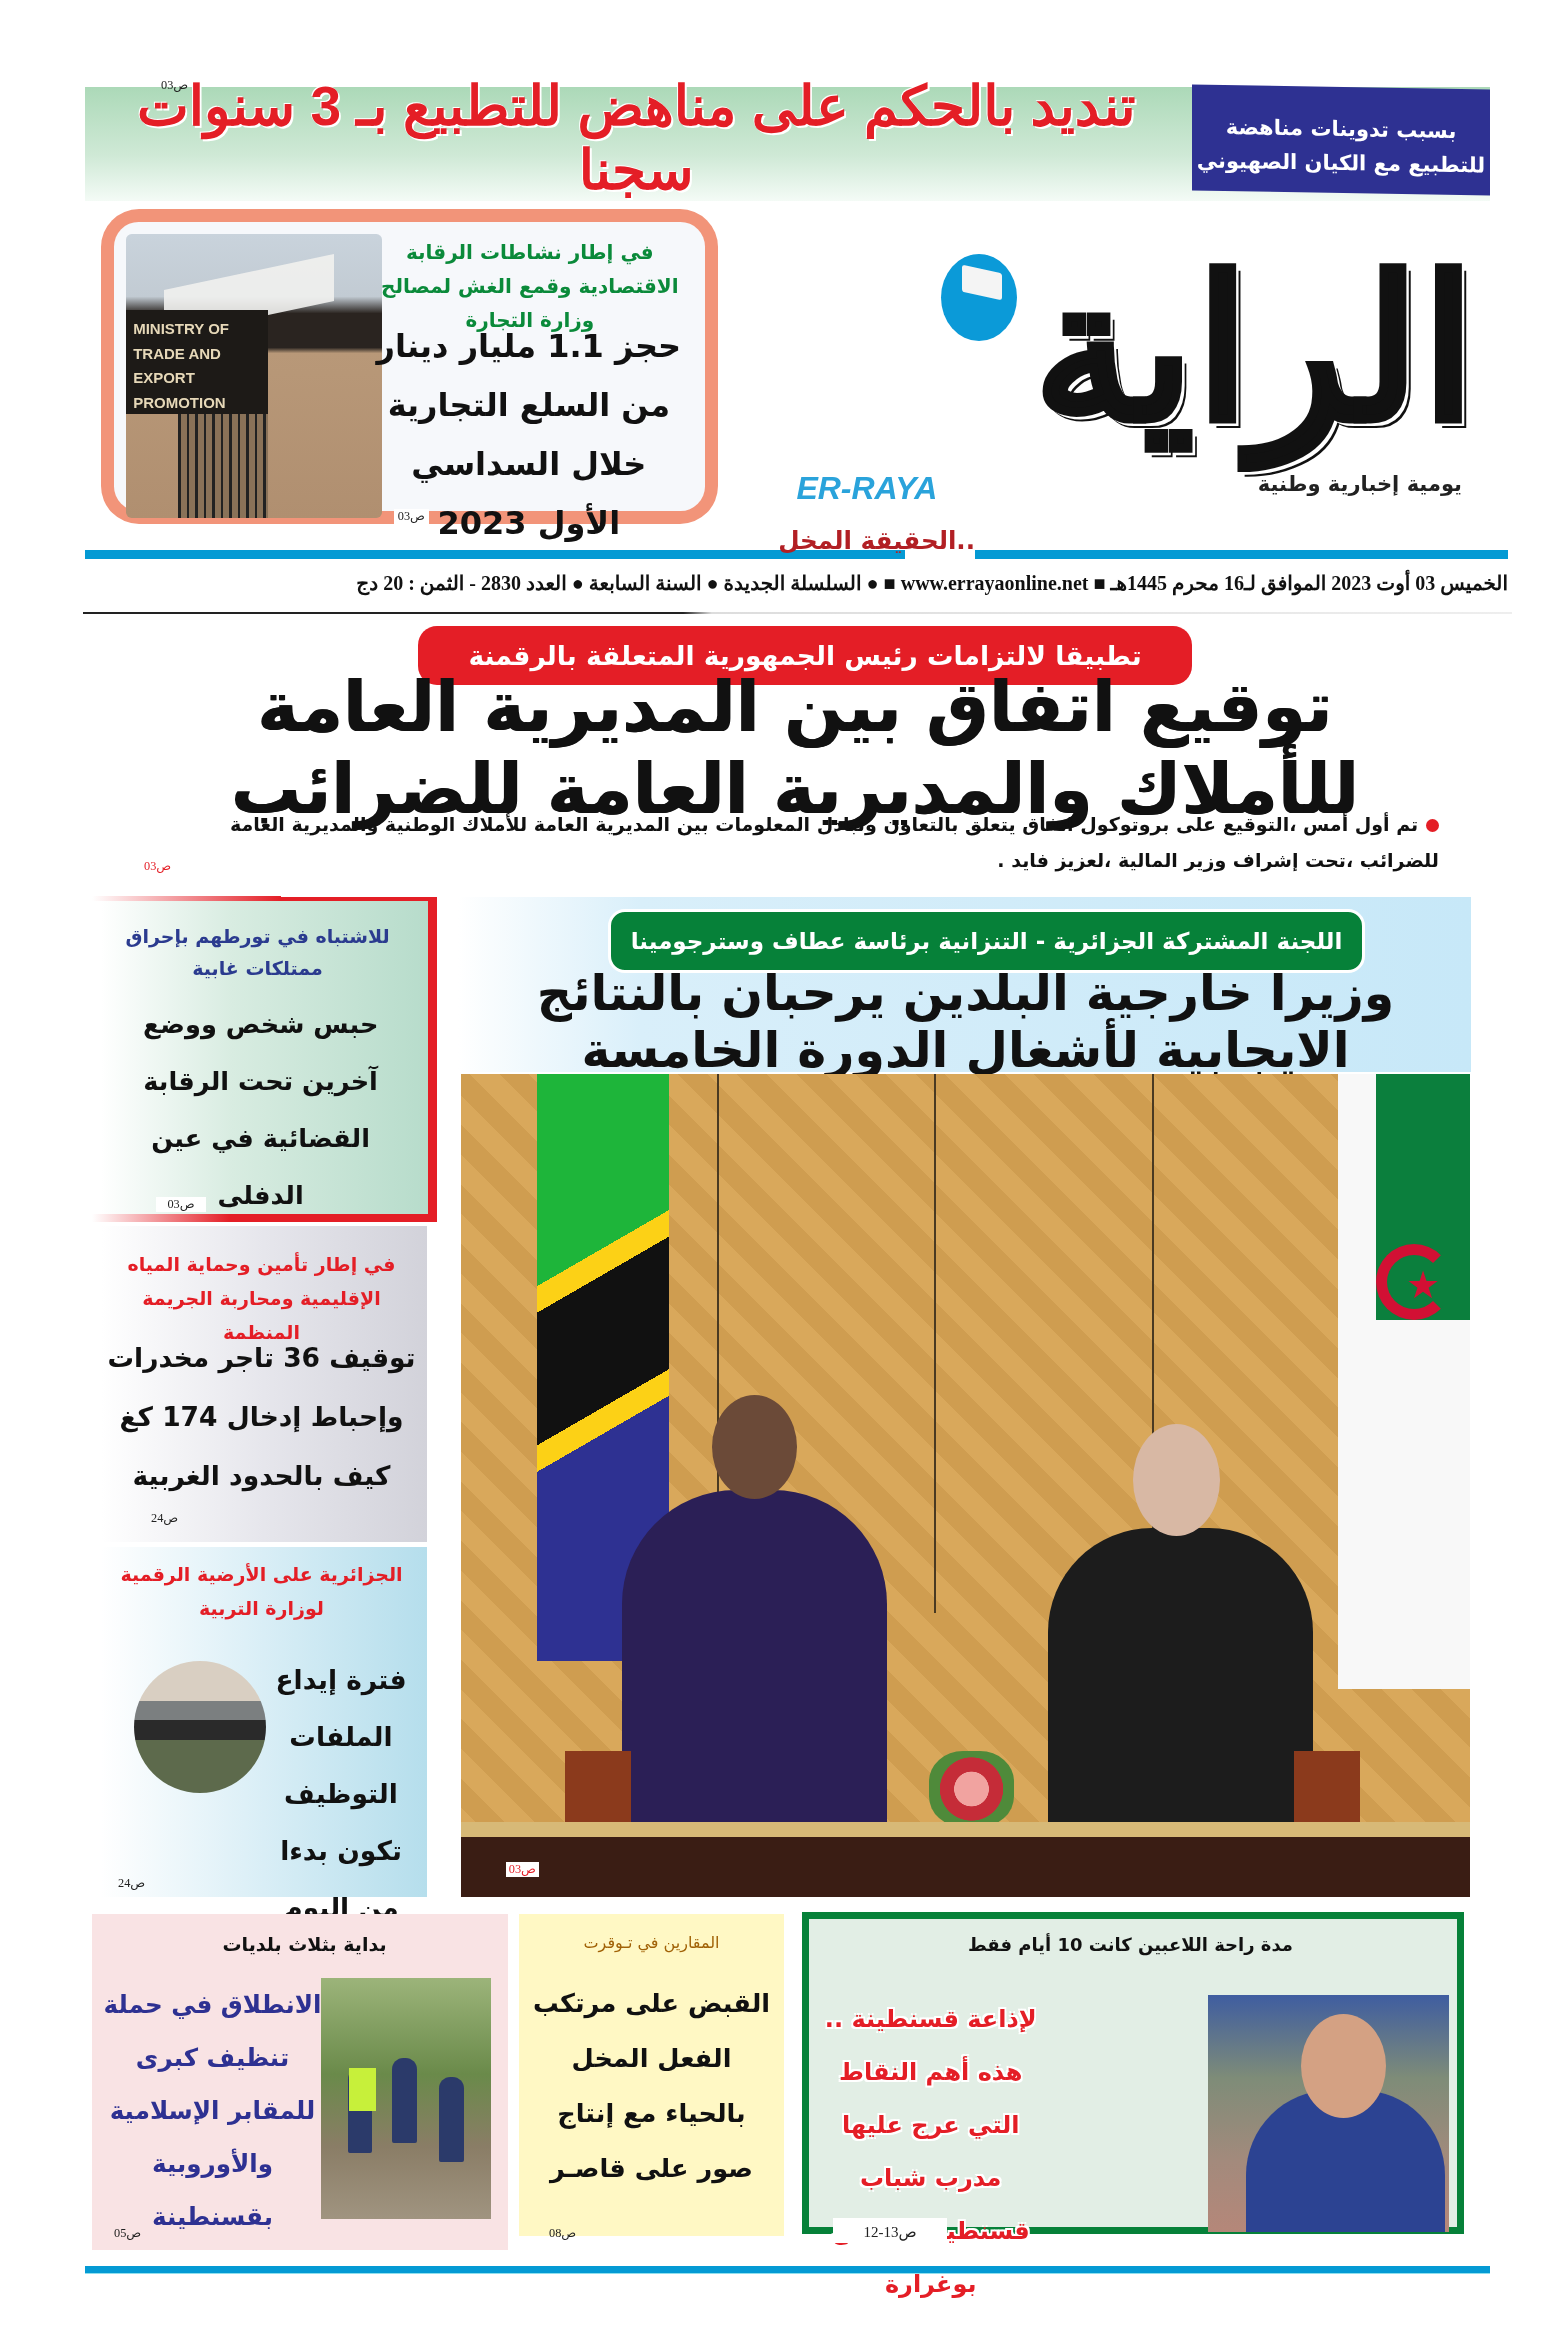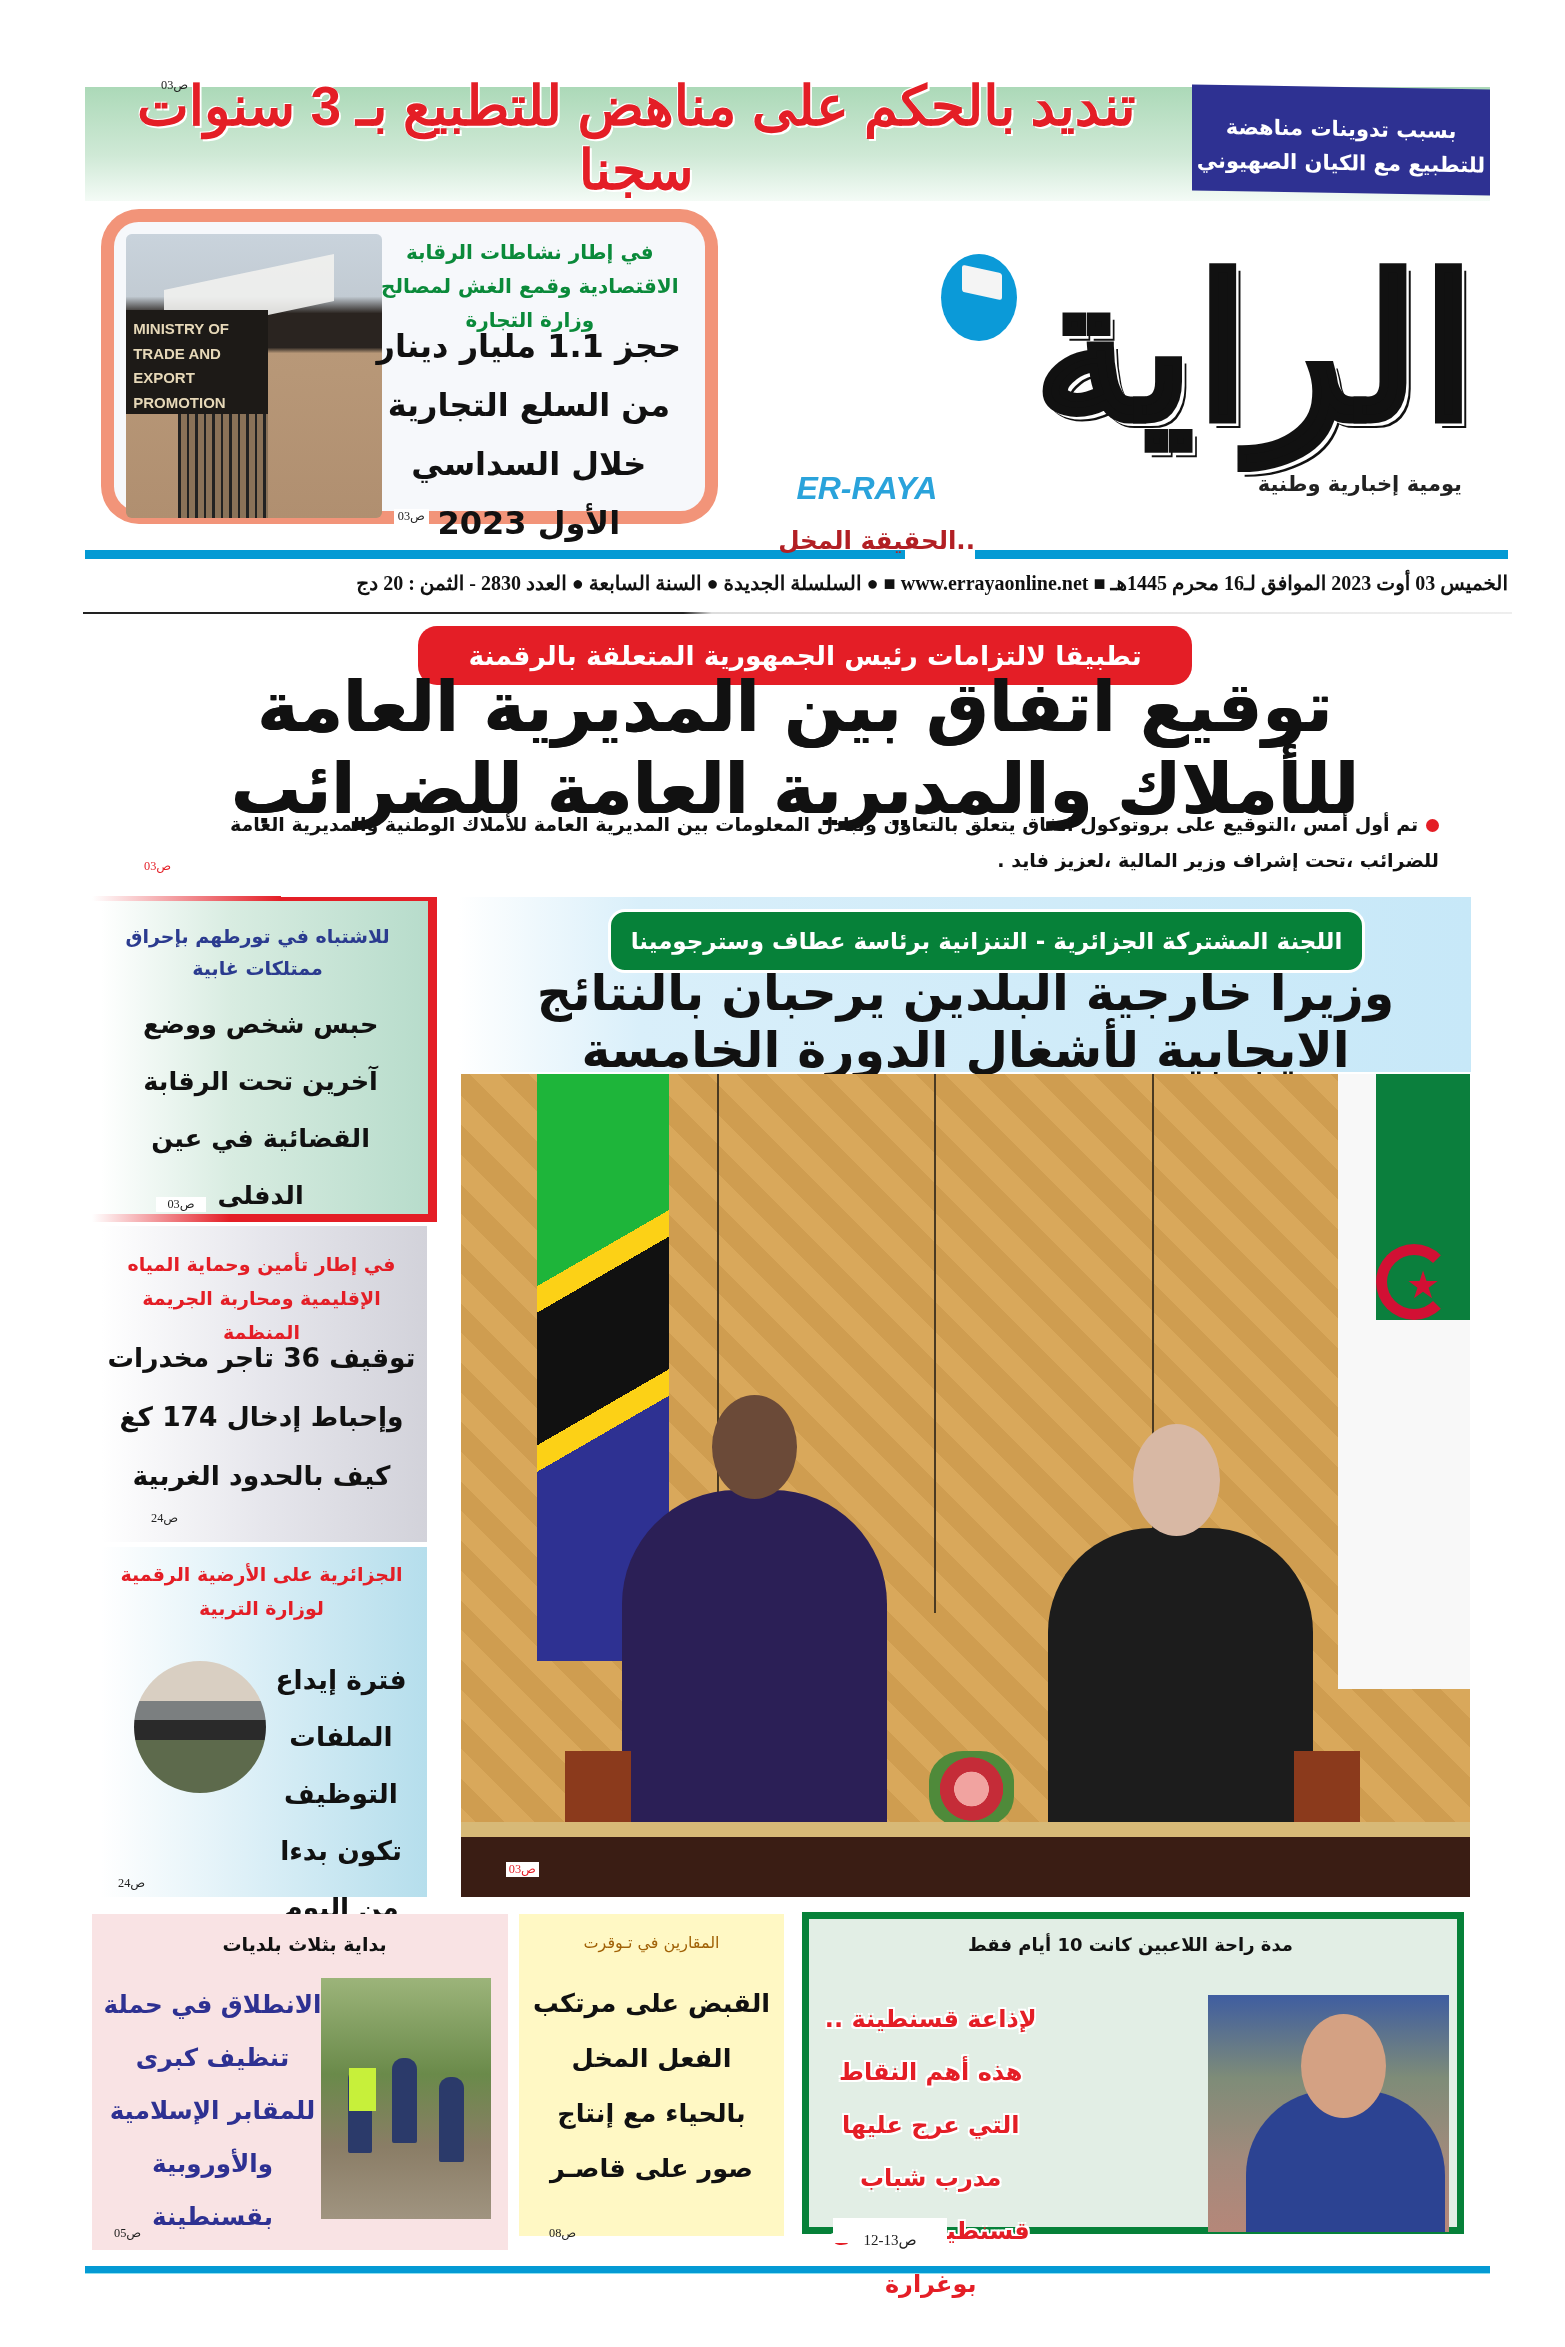--- a/index.html
+++ b/index.html
@@ -129,21 +129,21 @@
   #bot2-page { left: 549px; top: 2226px; font-size: 12.3px; }
 
   #bot3 { left: 802px; top: 1912px; width: 662px; height: 322px; border: 7.6px solid #068139; background: #e2eee5; }
   #bot3-kicker { position: absolute; right: 123px; top: 15px; width: 407px; color: #111; font-size: 18px; font-weight: bold; text-align: center; }
   #bot3-title { position: absolute; left: 5.7px; top: 74px; width: 232px; color: #e41e26; font-size: 24px; font-weight: bold; line-height: 53px; text-align: center;
     text-shadow: 1.9px 1.9px 0 #fff, -1.9px -1.9px 0 #fff, 1.9px -1.9px 0 #fff, -1.9px 1.9px 0 #fff; }
   #bot3-photo { position: absolute; right: 7.6px; top: 76px; width: 241px; height: 237px; overflow: hidden;
     background: linear-gradient(180deg, #3f5da0 0%, #7e8c78 35%, #a38a7c 70%, #b58779 100%); }
   #bot3-photo .body { position: absolute; left: 38px; top: 95px; width: 199px; height: 161px; background: #2c4392; border-radius: 85px 85px 0 0; }
   #bot3-photo .head { position: absolute; left: 93px; top: 19px; width: 85px; height: 104px; border-radius: 50%; background: #d4a183; }
-  #bot3-page { left: 833px; top: 2218px; width: 114px; height: 24.6px; background: #fff; font-size: 15px; padding-top: 13px; text-align: center; }
+  #bot3-page { left: 833px; top: 2218px; width: 114px; height: 24.6px; background: #fff; font-size: 15px; padding-top: 5px; text-align: center; }
 
   
   #footer-line { left: 85px; top: 2266px; width: 1405px; height: 7.6px; background: #049ad4; border-bottom: 1.9px solid #8fe0ee; }
 </style>
 </head>
 <body>
 
 <div id="top-banner" class="abs">
   <div id="top-banner-kicker" class="abs center">بسبب تدوينات مناهضة للتطبيع مع الكيان الصهيوني</div>
   <div id="top-banner-title" class="abs center">تنديد بالحكم على مناهض للتطبيع بـ 3 سنوات سجنا</div>

